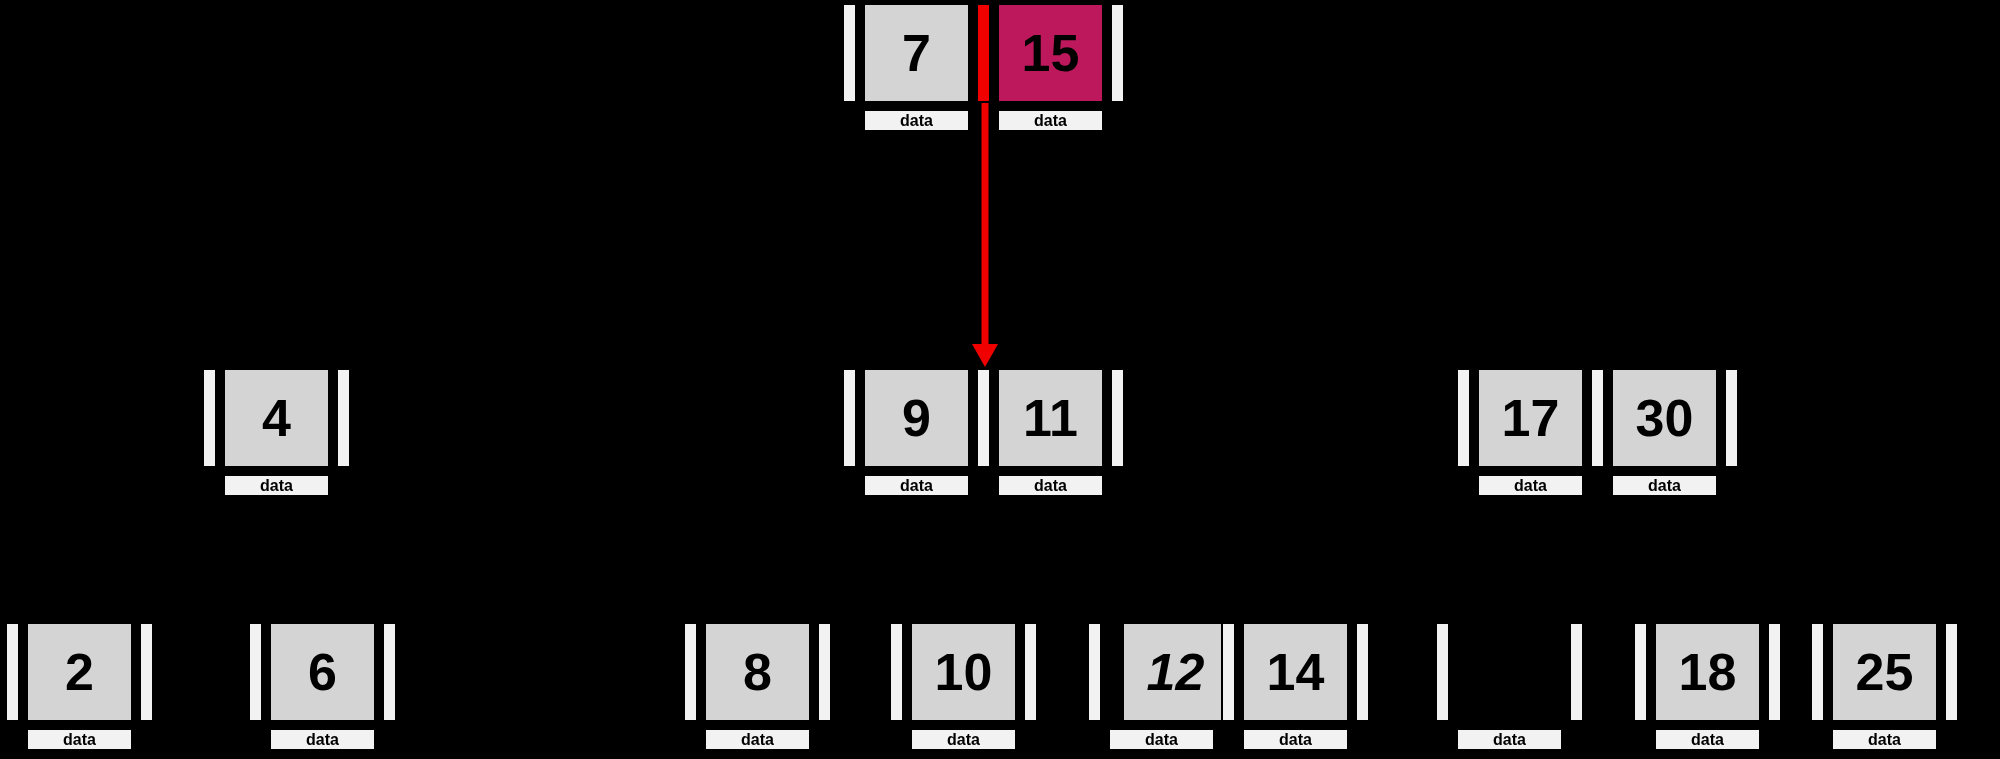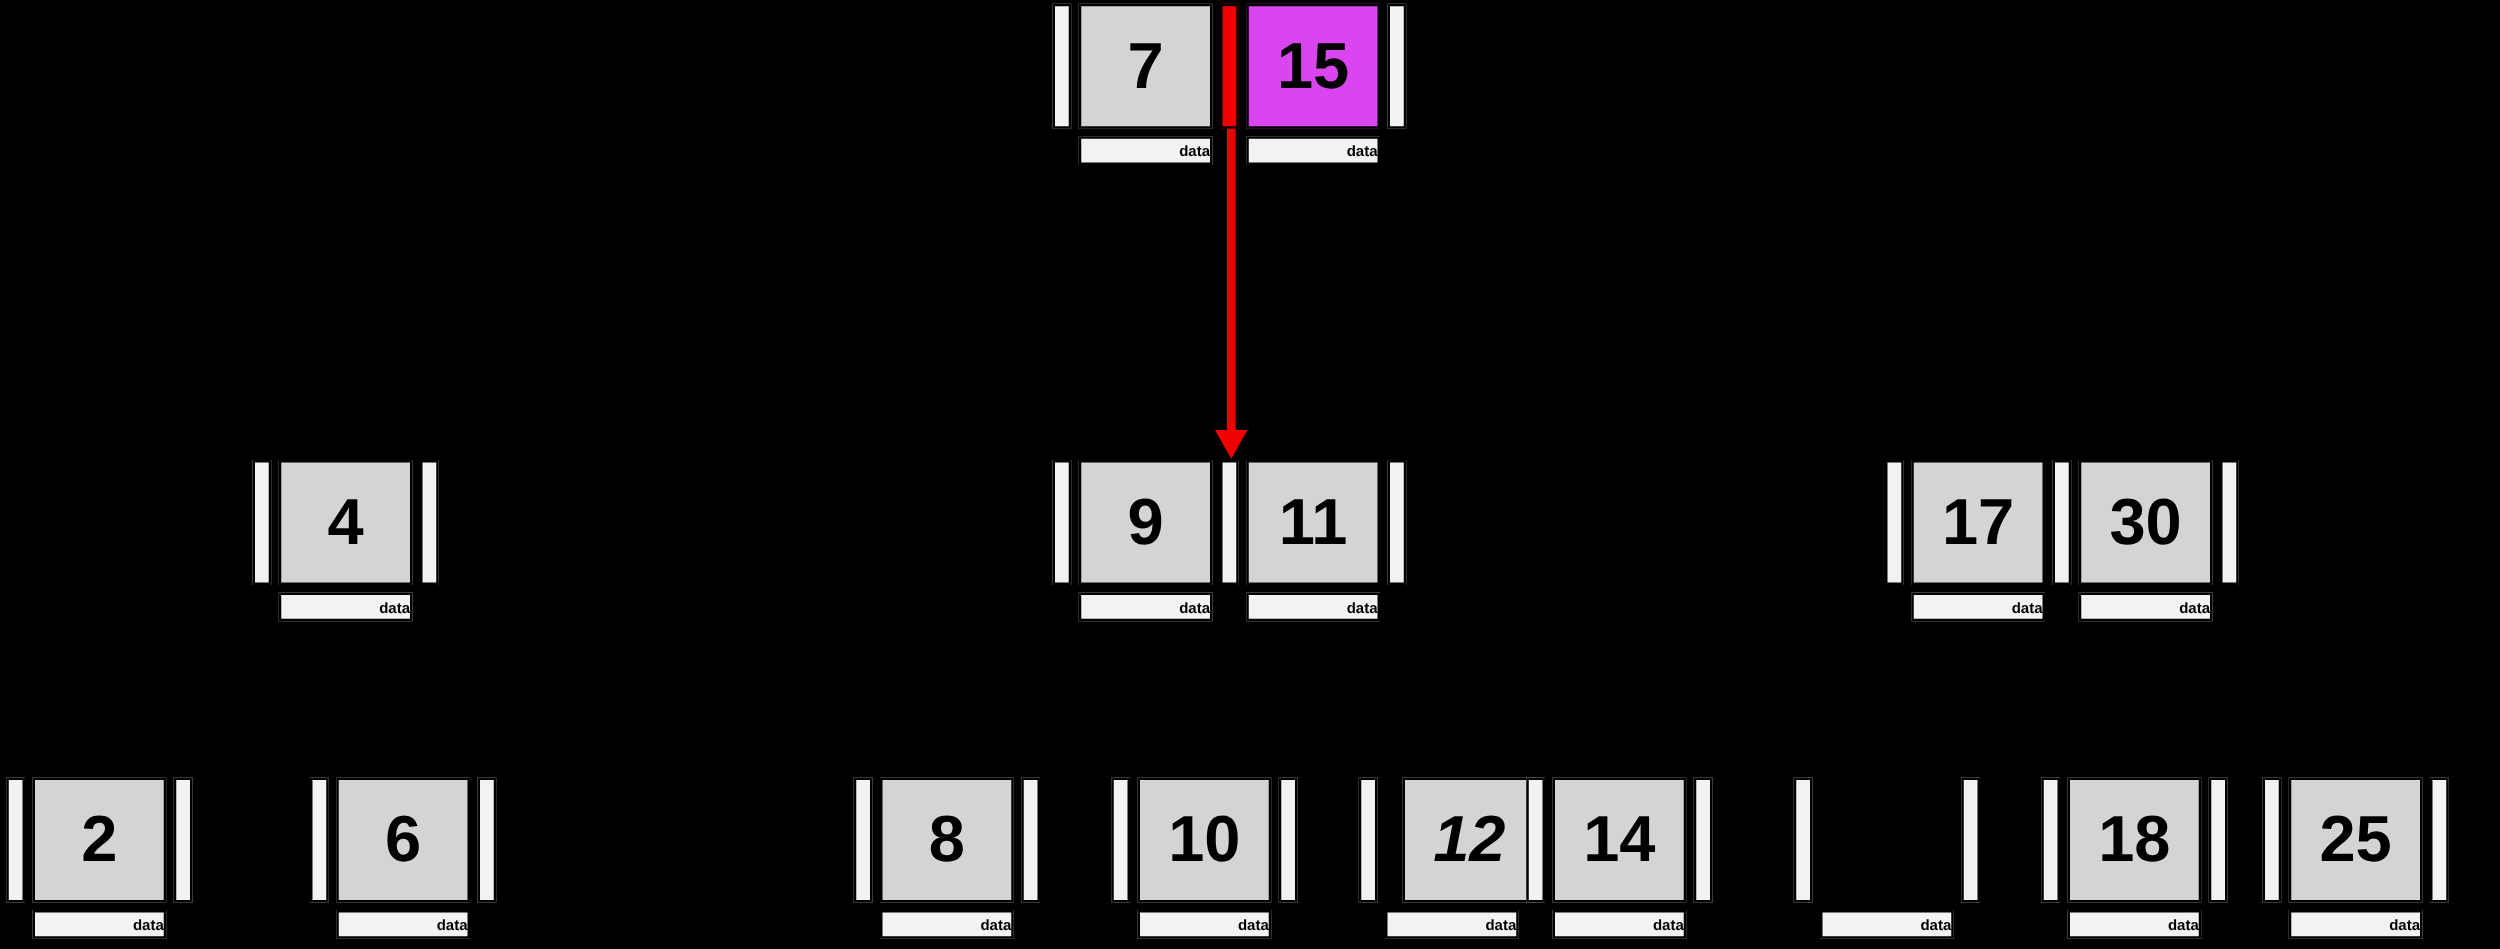--- a/index.html
+++ b/index.html
@@ -40,33 +40,33 @@
     box-sizing: border-box;
     display: flex;
     align-items: center;
     justify-content: center;
     font-size: 52px;
     font-weight: 700;
     color: #000000;
     line-height: 1;
   }
   .key-cell.highlight {
-    background: #d946ef;
+    background: #be185d;
   }
   .data-box {
     position: absolute;
     width: 107px;
     height: 23px;
     background: #F2F2F2;
     border: 2px solid #000000;
     box-sizing: border-box;
     display: flex;
     align-items: center;
-    justify-content: flex-end;
-    font-size: 12px;
+    justify-content: center;
+    font-size: 16px;
     font-weight: 700;
     color: #000000;
     line-height: 1;
   }
   #arrow-layer {
     position: absolute;
     left: 0;
     top: 0;
     width: 2000px;
     height: 759px;
@@ -115,21 +115,21 @@
         </div>
         <div class="pointer-bar" style="left: 134px;"></div>
         <div class="key-cell" style="left: 155px; align-items: center;">
           <span>11</span>
         </div>
         <div class="data-box" style="left: 155px; top: 106px;">
           <span>data</span>
         </div>
         <div class="pointer-bar" style="left: 268px;"></div>
       </div>
-      <div class="node" style="left: 1508px; top: 368px; width: 283px; height: 129px;">
+      <div class="node" style="left: 1456px; top: 368px; width: 283px; height: 129px;">
         <div class="pointer-bar" style="left: 0px;"></div>
         <div class="key-cell" style="left: 21px;">
           <span>17</span>
         </div>
         <div class="data-box" style="left: 21px; top: 106px;">
           <span>data</span>
         </div>
         <div class="pointer-bar" style="left: 134px;"></div>
         <div class="key-cell" style="left: 155px;">
           <span>30</span>

